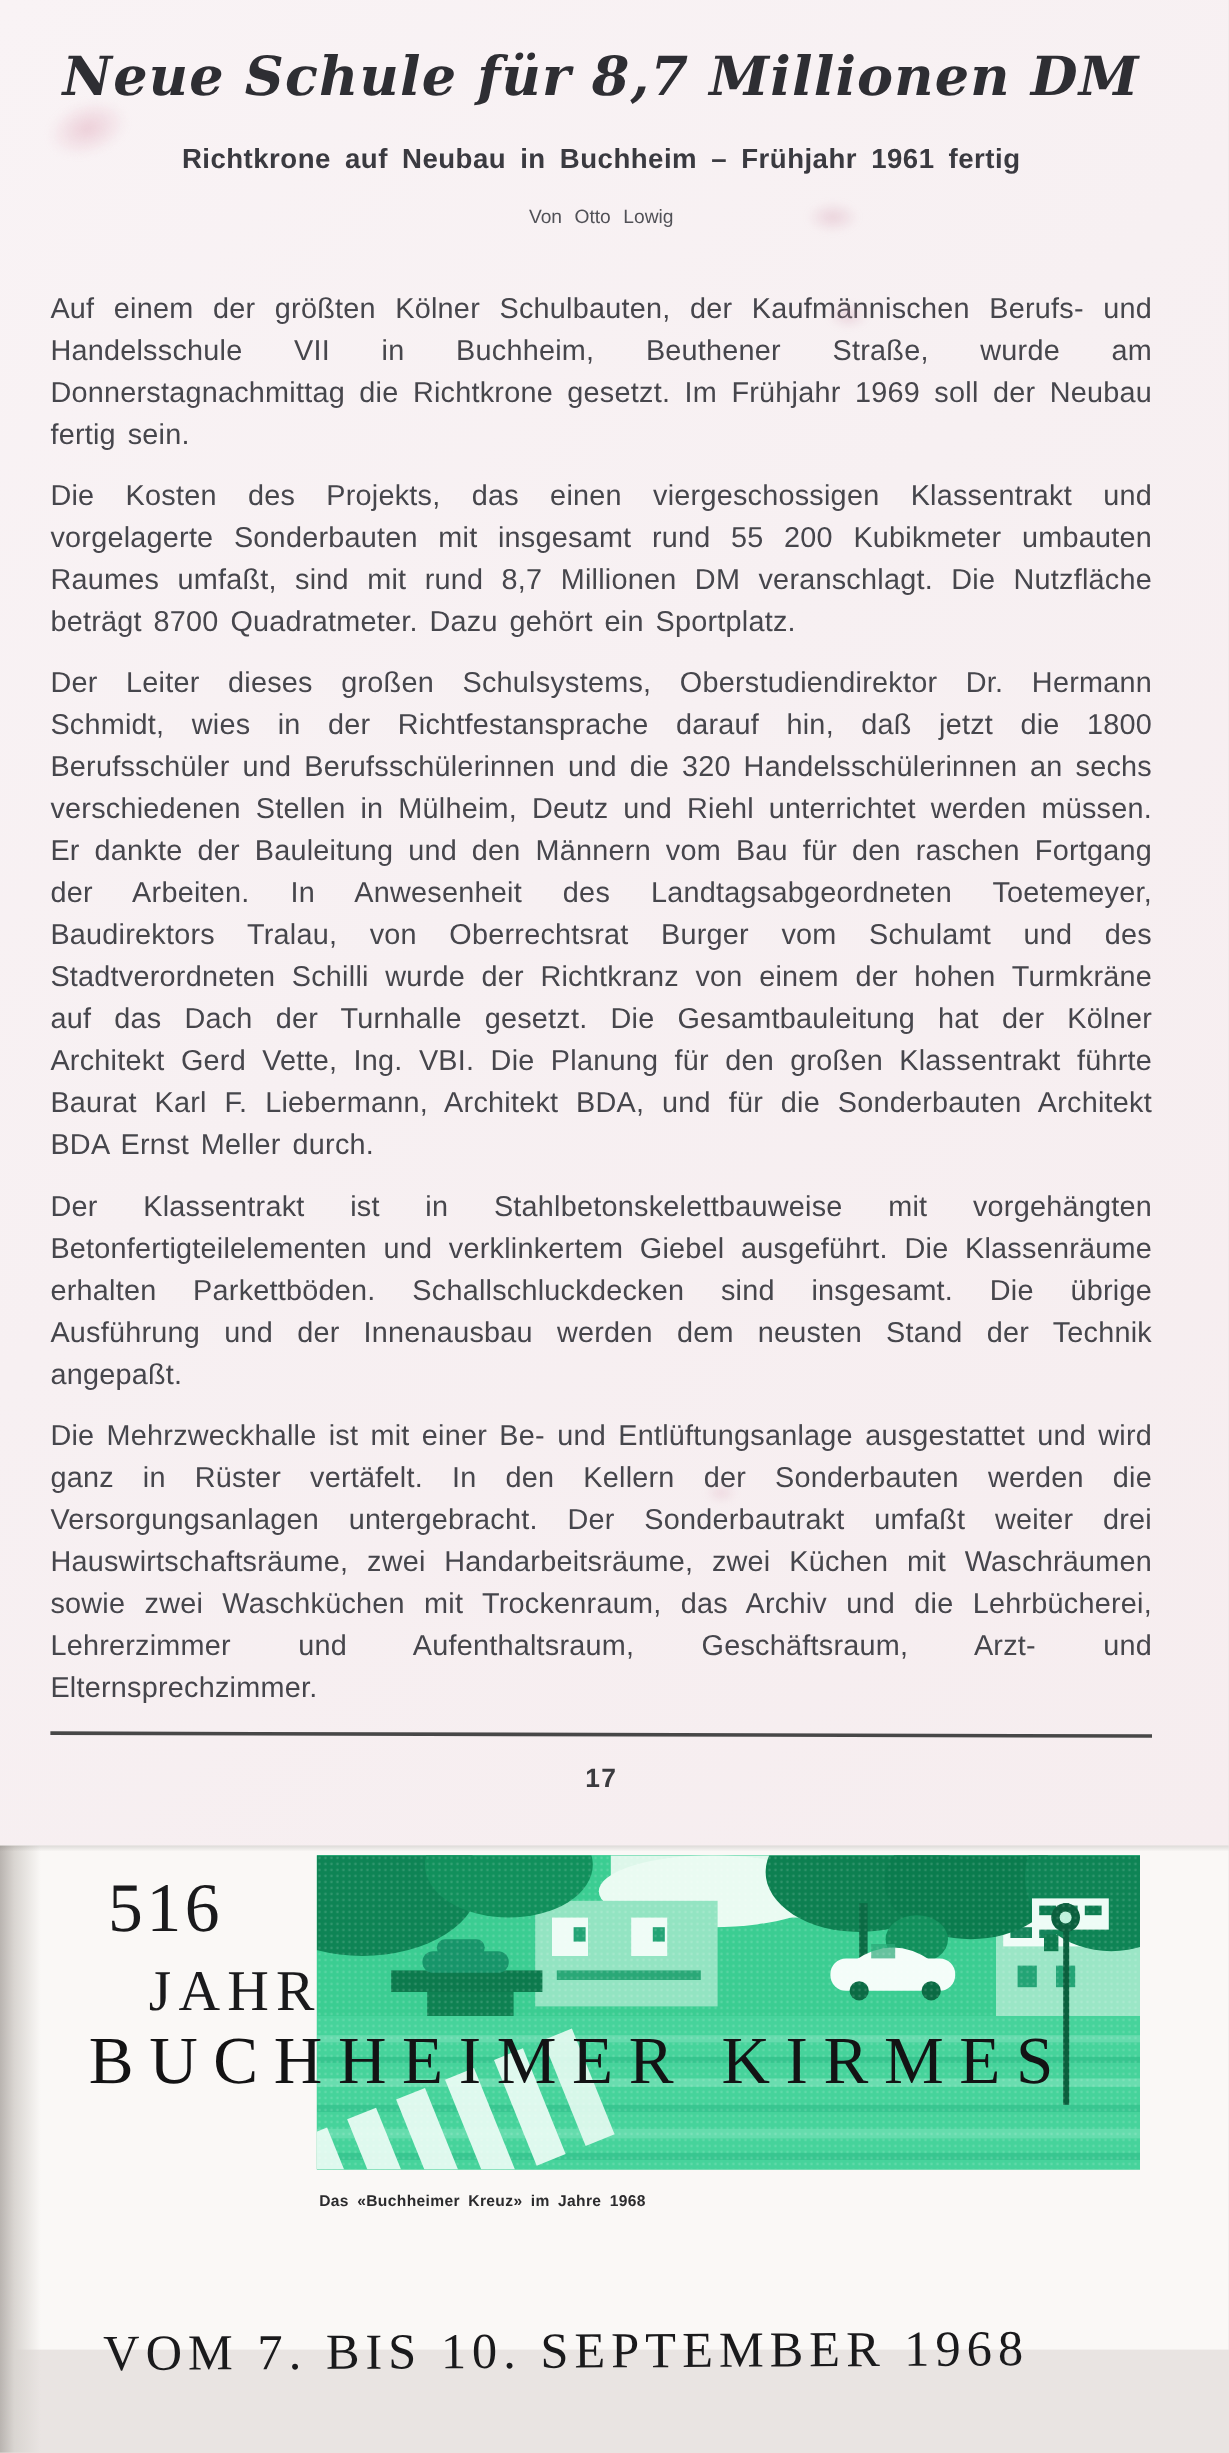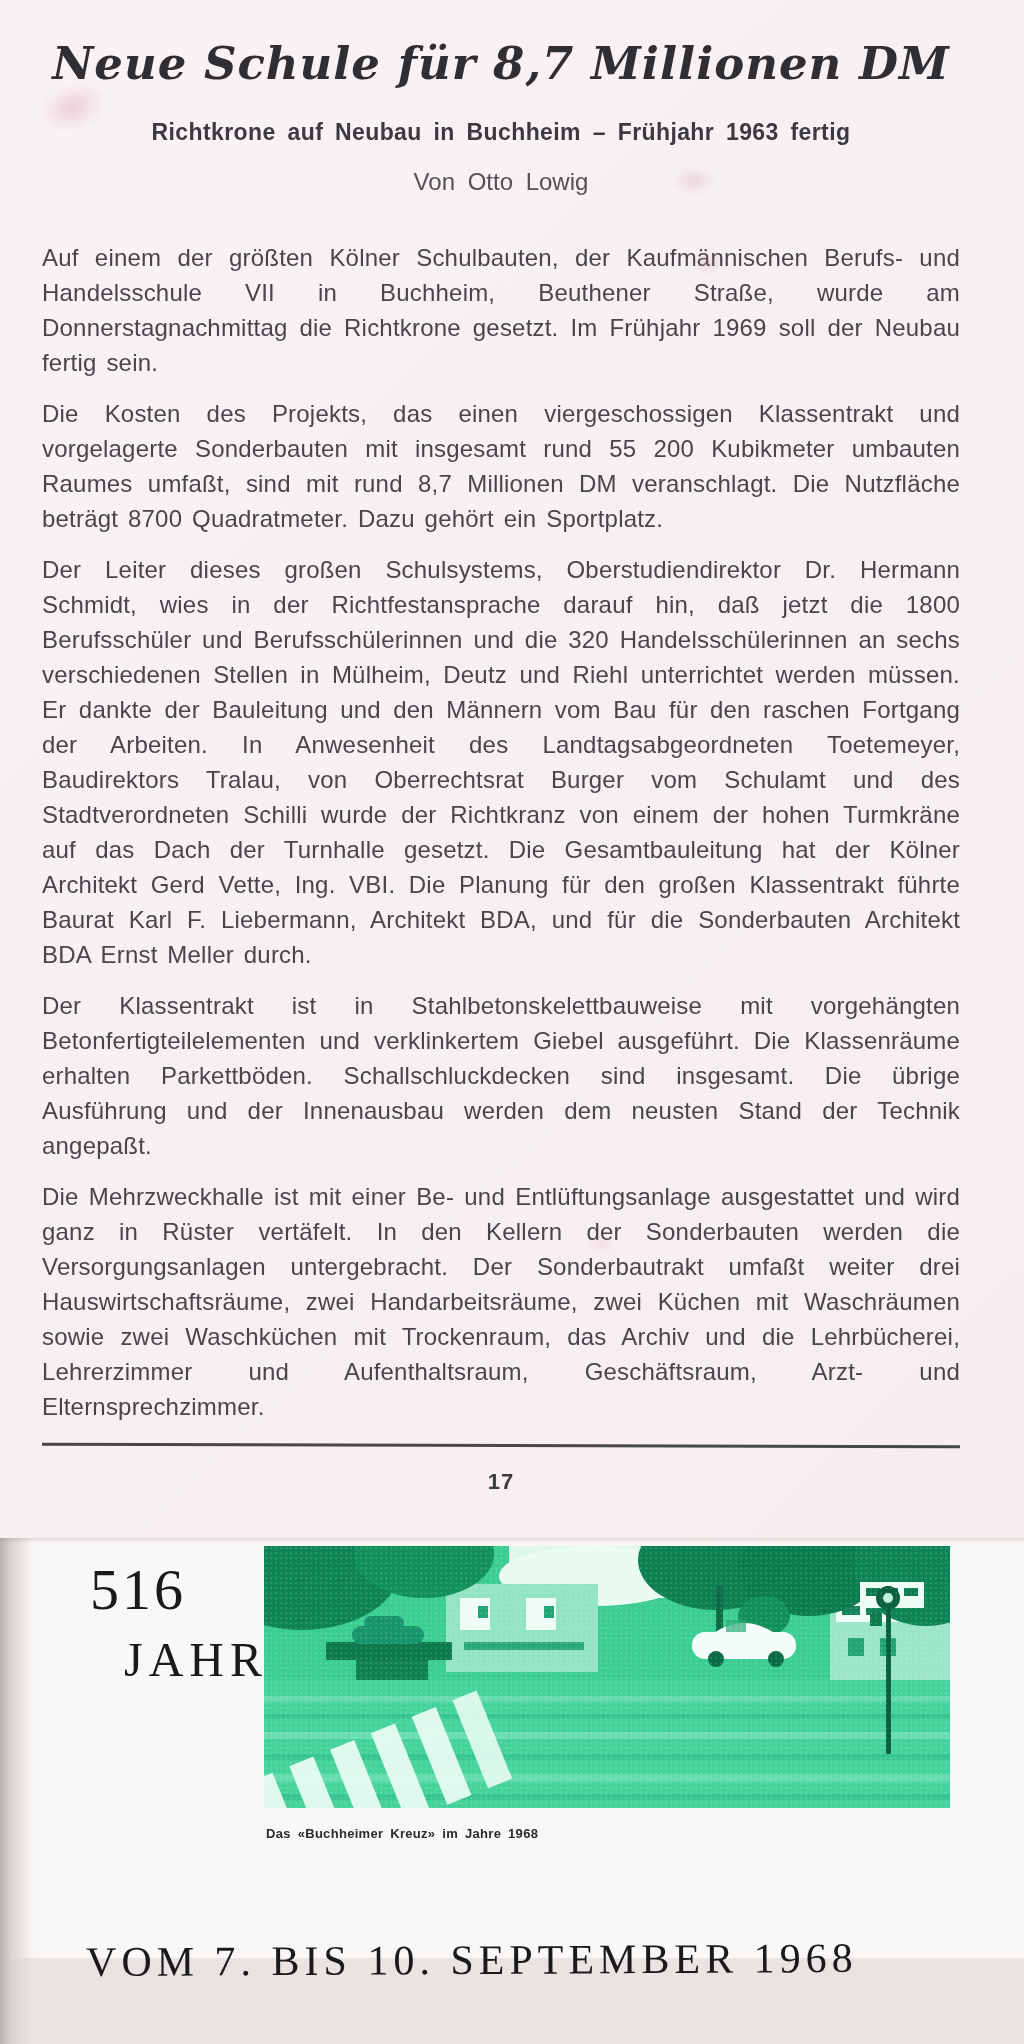--- a/index.html
+++ b/index.html
@@ -32,21 +32,21 @@
     font-family:"DejaVu Serif",serif;font-style:italic;font-weight:600;
     font-size:45px;line-height:56px;letter-spacing:1px;color:#2e2e33;
   }
   .art-subtitle{
     margin:0 0 22px 0;text-align:center;
     font-weight:bold;font-size:23px;line-height:28px;
     letter-spacing:.4px;word-spacing:5px;color:#3a3a40;
   }
   .art-byline{
     margin:0 0 44px 0;text-align:center;
-    font-size:24px;line-height:28px;word-spacing:6px;color:#515157;
+    font-size:16px;line-height:28px;word-spacing:6px;color:#515157;
   }
   .art-body p{
     margin:0 0 16px 0;
     font-size:24px;line-height:35px;
     text-align:justify;
     letter-spacing:.2px;word-spacing:3px;
     color:#46464c;
   }
   .rule{
     margin-top:20px;height:0;
@@ -104,21 +104,21 @@
 </head>
 <body>
 
 <div class="page1">
   <div class="stain s1"></div>
   <div class="stain s2"></div>
   <div class="stain s3"></div>
   <div class="stain s4"></div>
 
   <h1 class="art-title">Neue Schule für 8,7 Millionen DM</h1>
-  <h2 class="art-subtitle">Richtkrone auf Neubau in Buchheim – Frühjahr 1963 fertig</h2>
+  <h2 class="art-subtitle">Richtkrone auf Neubau in Buchheim – Frühjahr 1961 fertig</h2>
   <div class="art-byline">Von Otto Lowig</div>
 
   <div class="art-body">
     <p>Auf einem der größten Kölner Schulbauten, der Kaufmännischen Berufs- und Handelsschule VII in Buchheim, Beuthener Straße, wurde am Donnerstagnachmittag die Richtkrone gesetzt. Im Frühjahr 1969 soll der Neubau fertig sein.</p>
     <p>Die Kosten des Projekts, das einen viergeschossigen Klassentrakt und vorgelagerte Sonderbauten mit insgesamt rund 55 200 Kubikmeter umbauten Raumes umfaßt, sind mit rund 8,7 Millionen DM veranschlagt. Die Nutzfläche beträgt 8700 Quadratmeter. Dazu gehört ein Sportplatz.</p>
     <p>Der Leiter dieses großen Schulsystems, Oberstudiendirektor Dr. Hermann Schmidt, wies in der Richtfestansprache darauf hin, daß jetzt die 1800 Berufsschüler und Berufsschülerinnen und die 320 Handelsschülerinnen an sechs verschiedenen Stellen in Mülheim, Deutz und Riehl unterrichtet werden müssen. Er dankte der Bauleitung und den Männern vom Bau für den raschen Fortgang der Arbeiten. In Anwesenheit des Landtagsabgeordneten Toetemeyer, Baudirektors Tralau, von Oberrechtsrat Burger vom Schulamt und des Stadtverordneten Schilli wurde der Richtkranz von einem der hohen Turmkräne auf das Dach der Turnhalle gesetzt. Die Gesamtbauleitung hat der Kölner Architekt Gerd Vette, Ing. VBI. Die Planung für den großen Klassentrakt führte Baurat Karl F. Liebermann, Architekt BDA, und für die Sonderbauten Architekt BDA Ernst Meller durch.</p>
     <p>Der Klassentrakt ist in Stahlbetonskelettbauweise mit vorgehängten Betonfertigteilelementen und verklinkertem Giebel ausgeführt. Die Klassenräume erhalten Parkettböden. Schallschluckdecken sind insgesamt. Die übrige Ausführung und der Innenausbau werden dem neusten Stand der Technik angepaßt.</p>
     <p>Die Mehrzweckhalle ist mit einer Be- und Entlüftungsanlage ausgestattet und wird ganz in Rüster vertäfelt. In den Kellern der Sonderbauten werden die Versorgungsanlagen untergebracht. Der Sonderbautrakt umfaßt weiter drei Hauswirtschaftsräume, zwei Handarbeitsräume, zwei Küchen mit Waschräumen sowie zwei Waschküchen mit Trockenraum, das Archiv und die Lehrbücherei, Lehrerzimmer und Aufenthaltsraum, Geschäftsraum, Arzt- und Elternsprechzimmer.</p>
   </div>
 
@@ -218,15 +218,16 @@
         <rect x="622" y="40" width="5" height="168" fill="#0a5f3d"></rect>
         <circle cx="624" cy="52" r="12" fill="#0a5f3d"></circle>
         <circle cx="624" cy="52" r="5" fill="#bff2dd"></circle>
         <rect x="606" y="66" width="12" height="14" fill="#0c7a4d"></rect>
       </g>
 
       <rect width="686" height="262" fill="url(#ht)"></rect>
     </svg>
   </div>
 
+  <div class="kirmes-headline">BUCHHEIMER KIRMES</div>
   <div class="photo-caption">Das «Buchheimer Kreuz» im Jahre 1968</div>
   <div class="dates">VOM 7. BIS 10. SEPTEMBER 1968</div>
 </div>
 
 </body></html>

